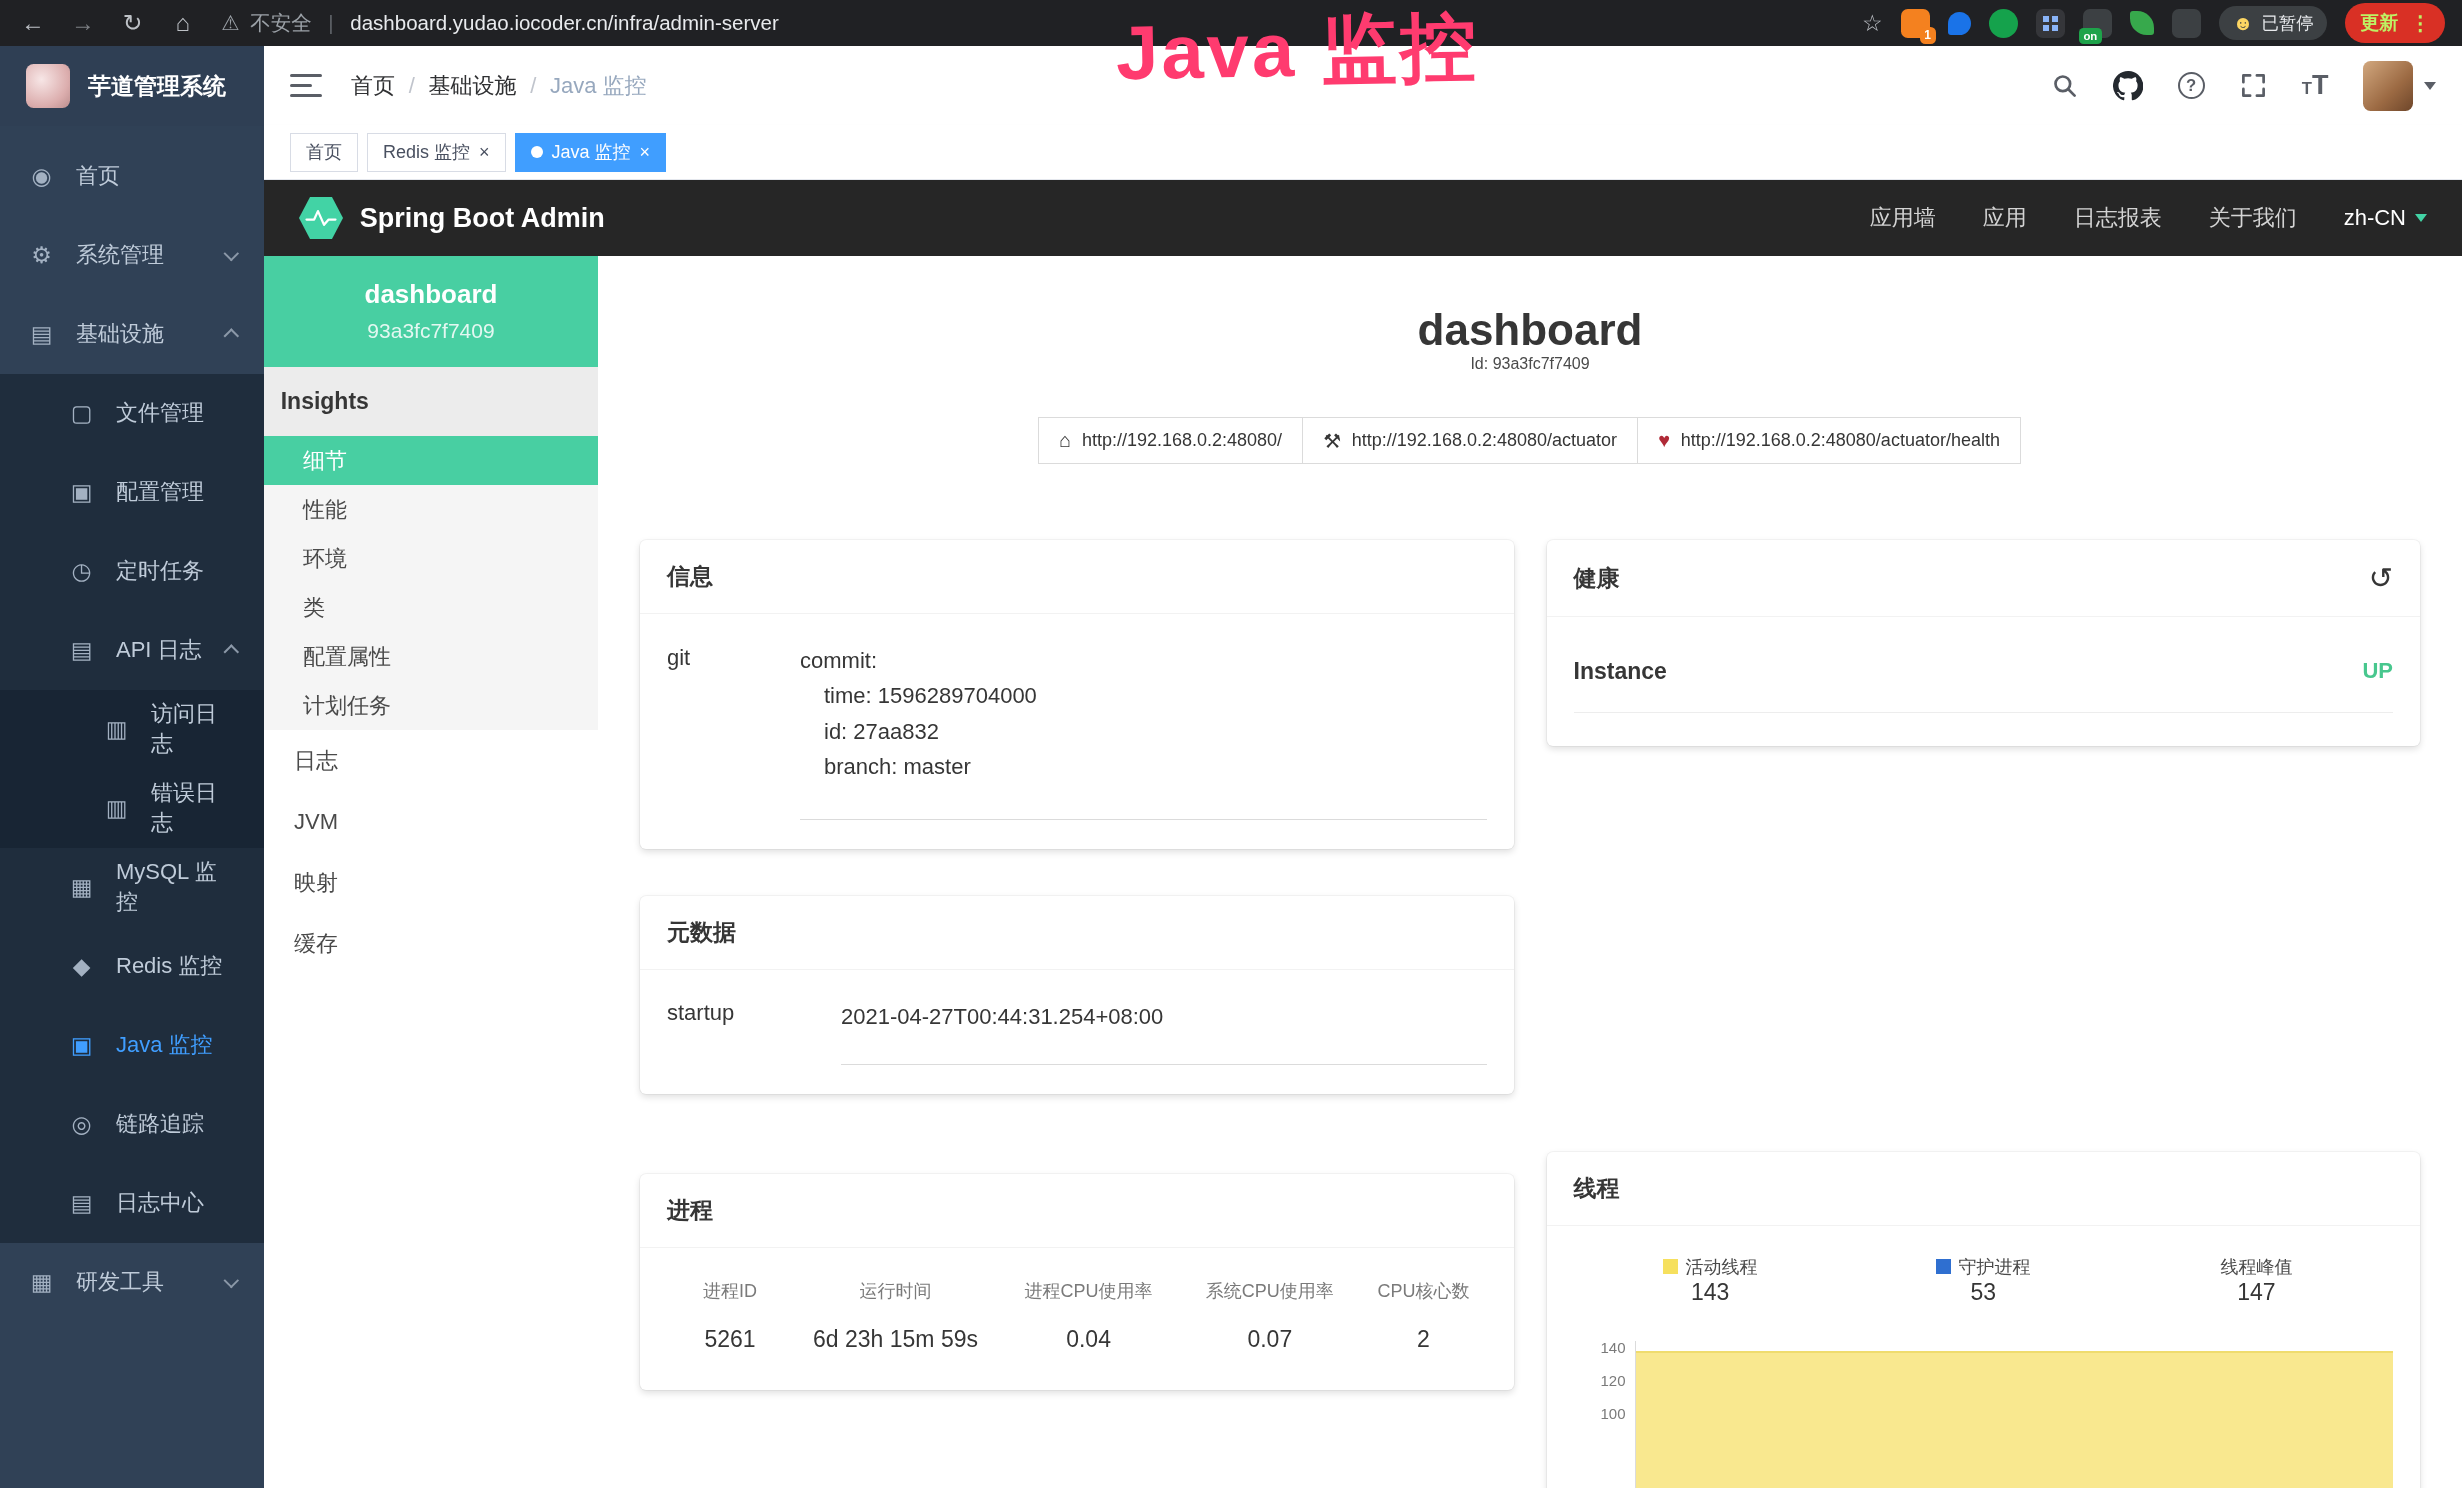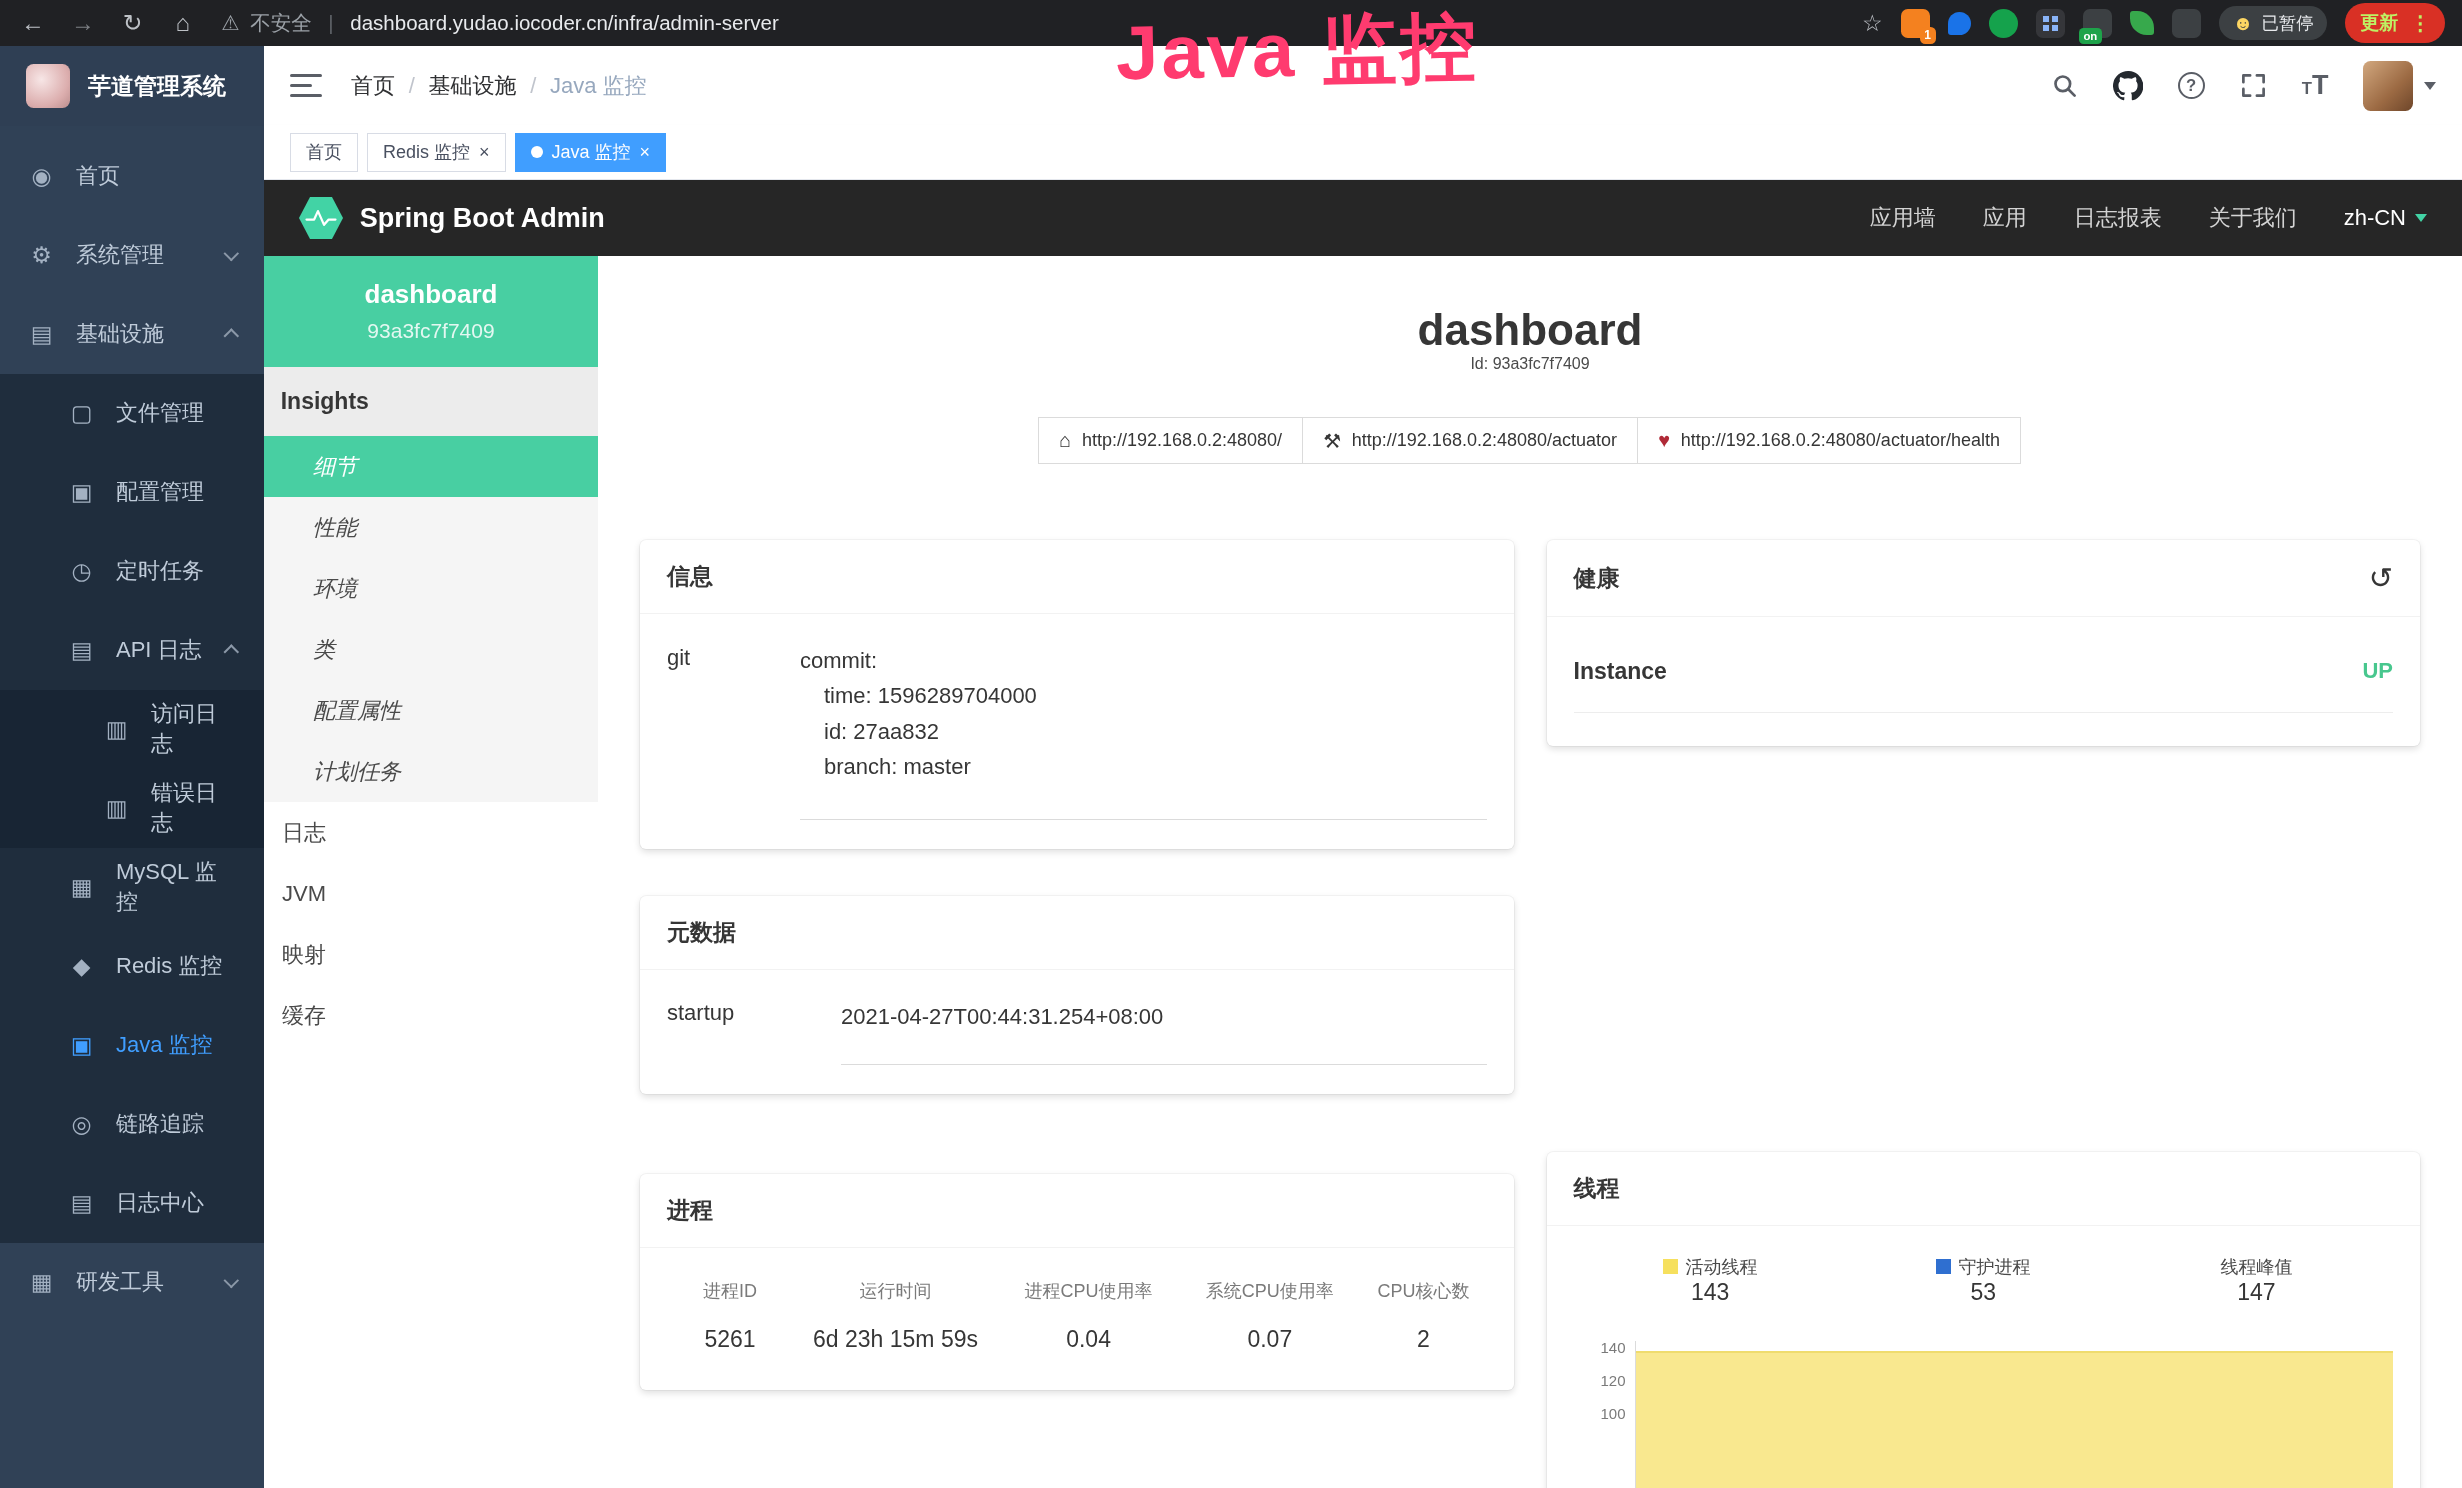--- a/index.html
+++ b/index.html
@@ -101,23 +101,23 @@
 
   .sba-body { flex:1; display:flex; min-height:0; }
 
   
   .sba-side { width:334px; flex-shrink:0; background:#fff; font-size:22px; color:#4a4a4a; }
   .sba-app { background:#48cfa2; color:#fff; text-align:center; padding:23px 7.6px 24px; cursor:pointer; }
   .sba-app .name { font-size:26px; font-weight:bold; }
   .sba-app .id { font-size:21px; opacity:.85; margin-top:9px; }
   .insights { background:#f5f5f5; }
   .insights .hd { padding:21px 16.7px; font-weight:bold; color:#363636; background:#ececec; font-size:23px; }
-  .sba-item { height:61px; display:flex; align-items:center; padding-left:49px; cursor:pointer;font-style:italic; }
+  .sba-item { height:49px; display:flex; align-items:center; padding-left:39px; cursor:pointer; }
   .sba-item.active { background:#48cfa2; color:#fff; }
-  .sba-root-item { height:61px; display:flex; align-items:center; padding-left:18px; cursor:pointer; background:#fff; }
+  .sba-root-item { height:61px; display:flex; align-items:center; padding-left:30px; cursor:pointer; background:#fff; }
 
   
   .sba-main { flex:1; padding:0 42px; overflow:hidden; background:#fff; }
   .pg-title { text-align:center; font-size:44px; font-weight:bold; color:#363636; margin-top:49px; }
   .pg-sub { text-align:center; font-size:16px; color:#4a4a4a; }
   .links { display:flex; justify-content:center; margin-top:44px; }
   .link-btn { display:flex; align-items:center; gap:10.6px; border:0.8px solid #dbdbdb; background:#fff;
               padding:10.6px 20px; font-size:18px; color:#363636; cursor:pointer; margin-left:-0.8px; }
   .link-btn .li { font-size:20px; }
   .link-btn .heart { color:#b02a37; }

